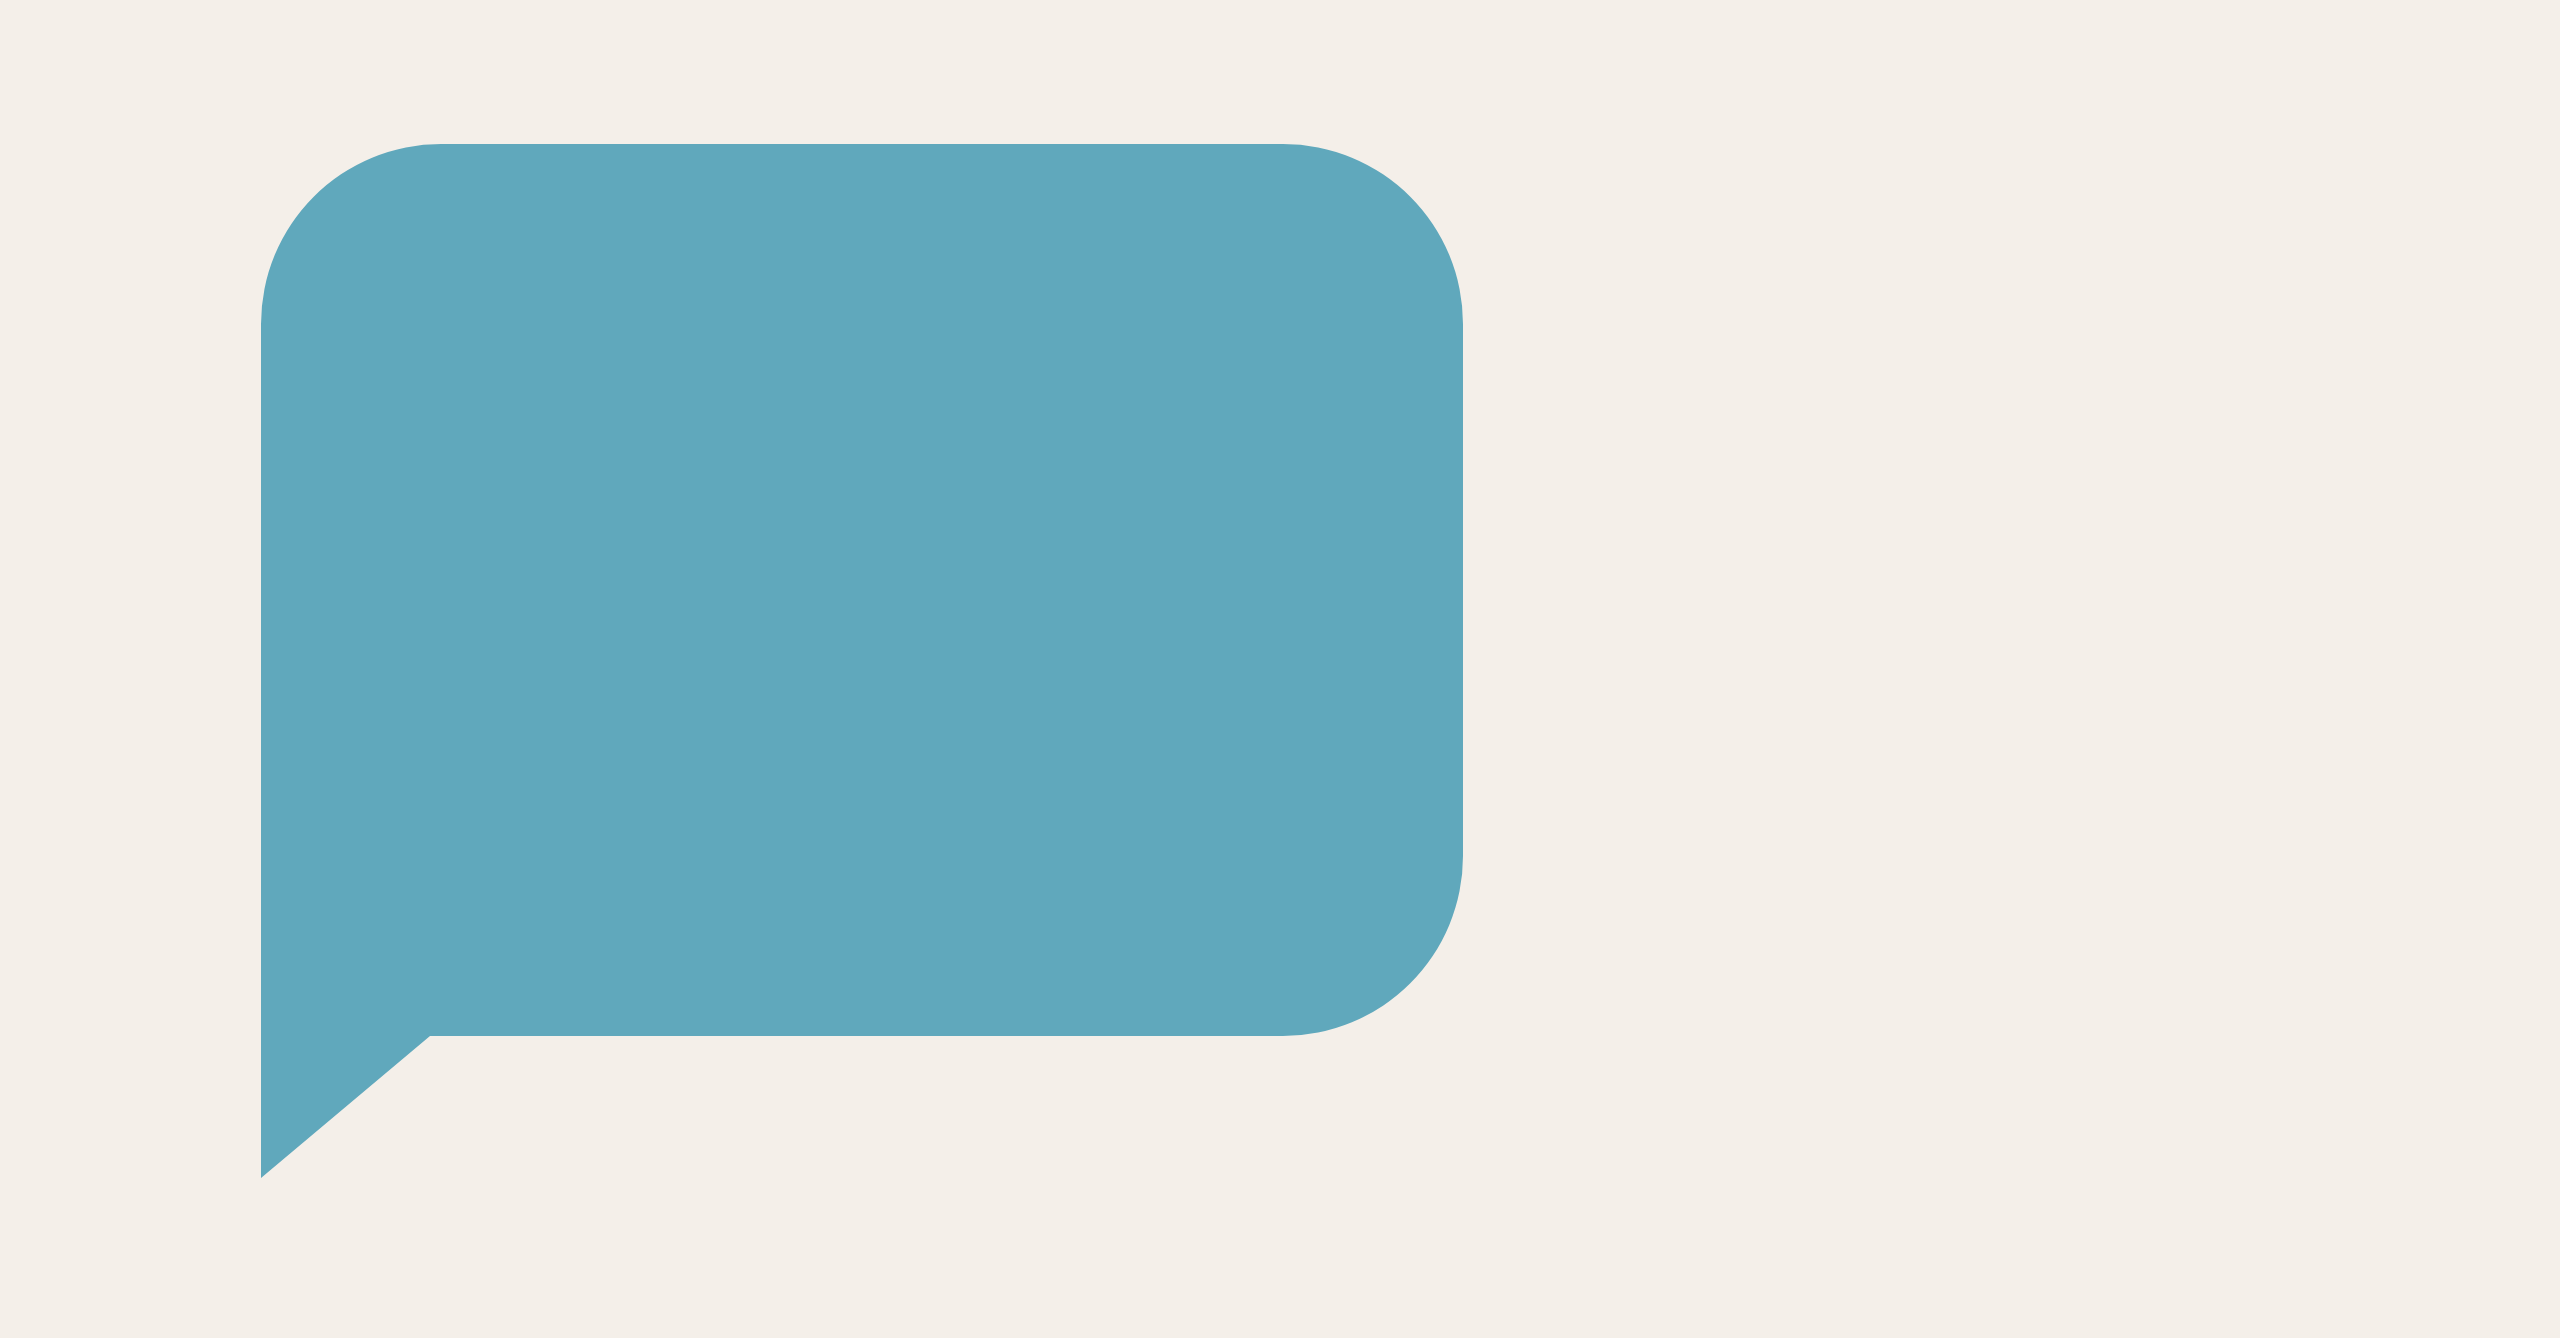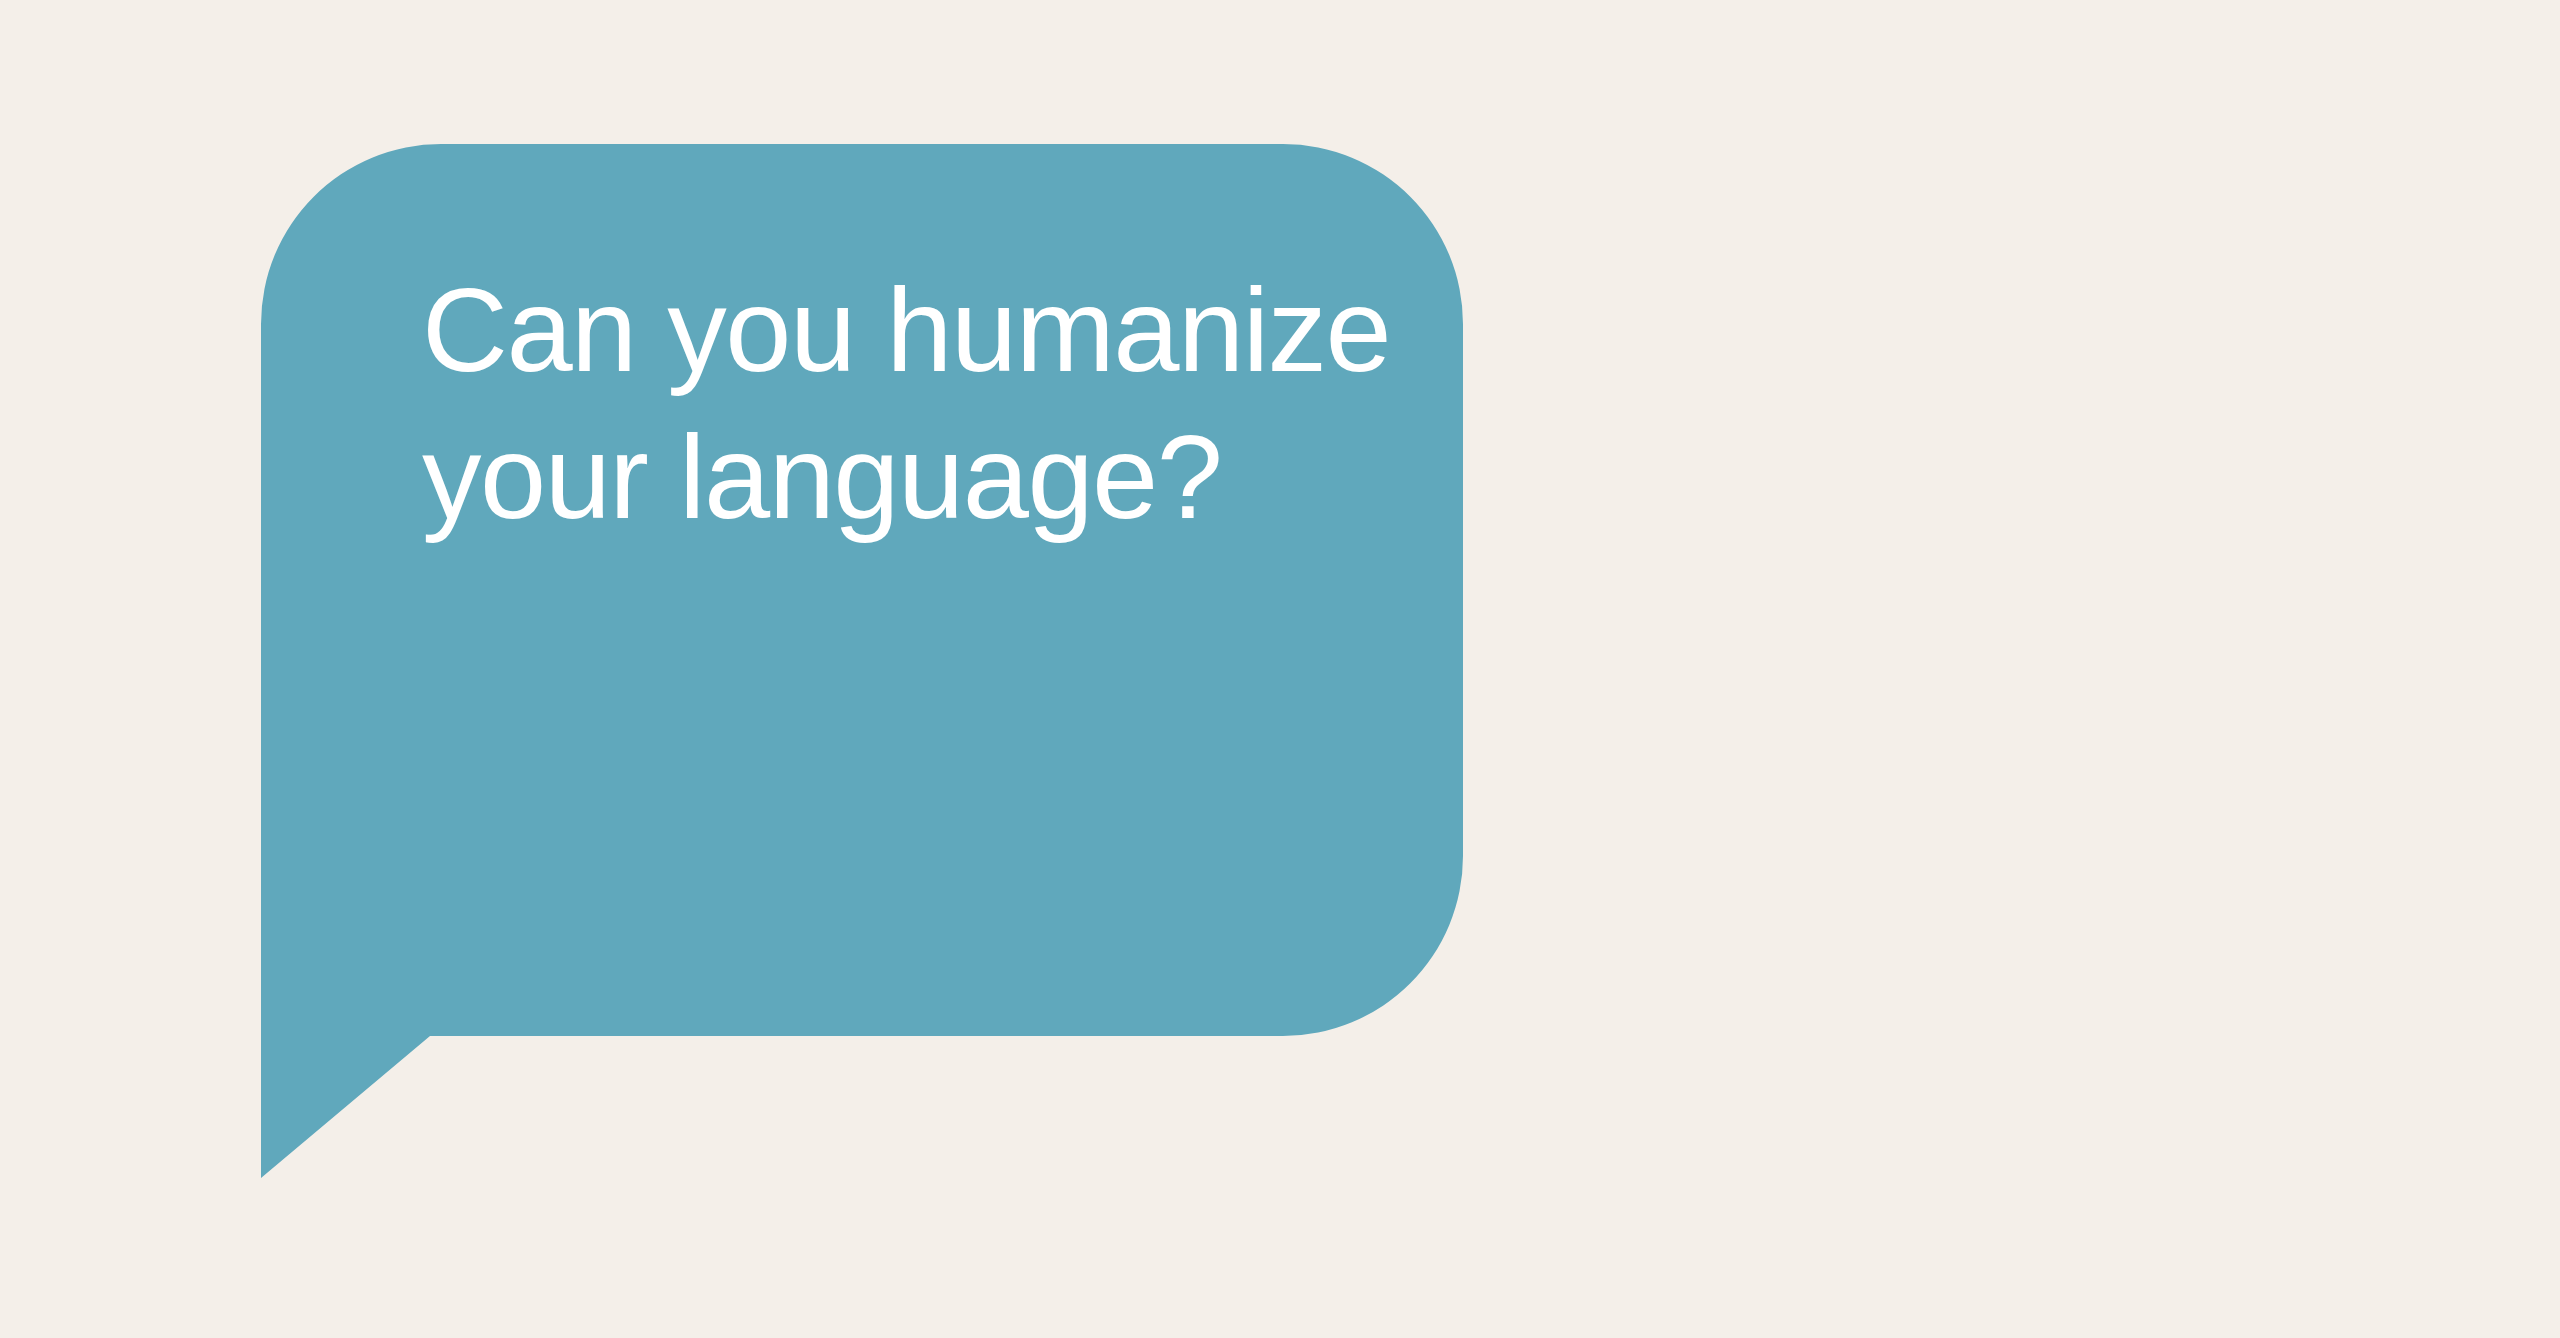--- a/index.html
+++ b/index.html
@@ -69,17 +69,16 @@
                A 180,180 0 0 1 1202,180
                L 1202,712
                A 180,180 0 0 1 1022,892
                L 169,892
                L 0,1034
                L 0,180
                A 180,180 0 0 1 180,0
                Z"></path>
     </svg>
 
-    <p class="bubble-text" style="color: rgb(255, 255, 255);">Can you humanize your language?</p>
 
   </div>
 
 </div>
 
 </body></html>

